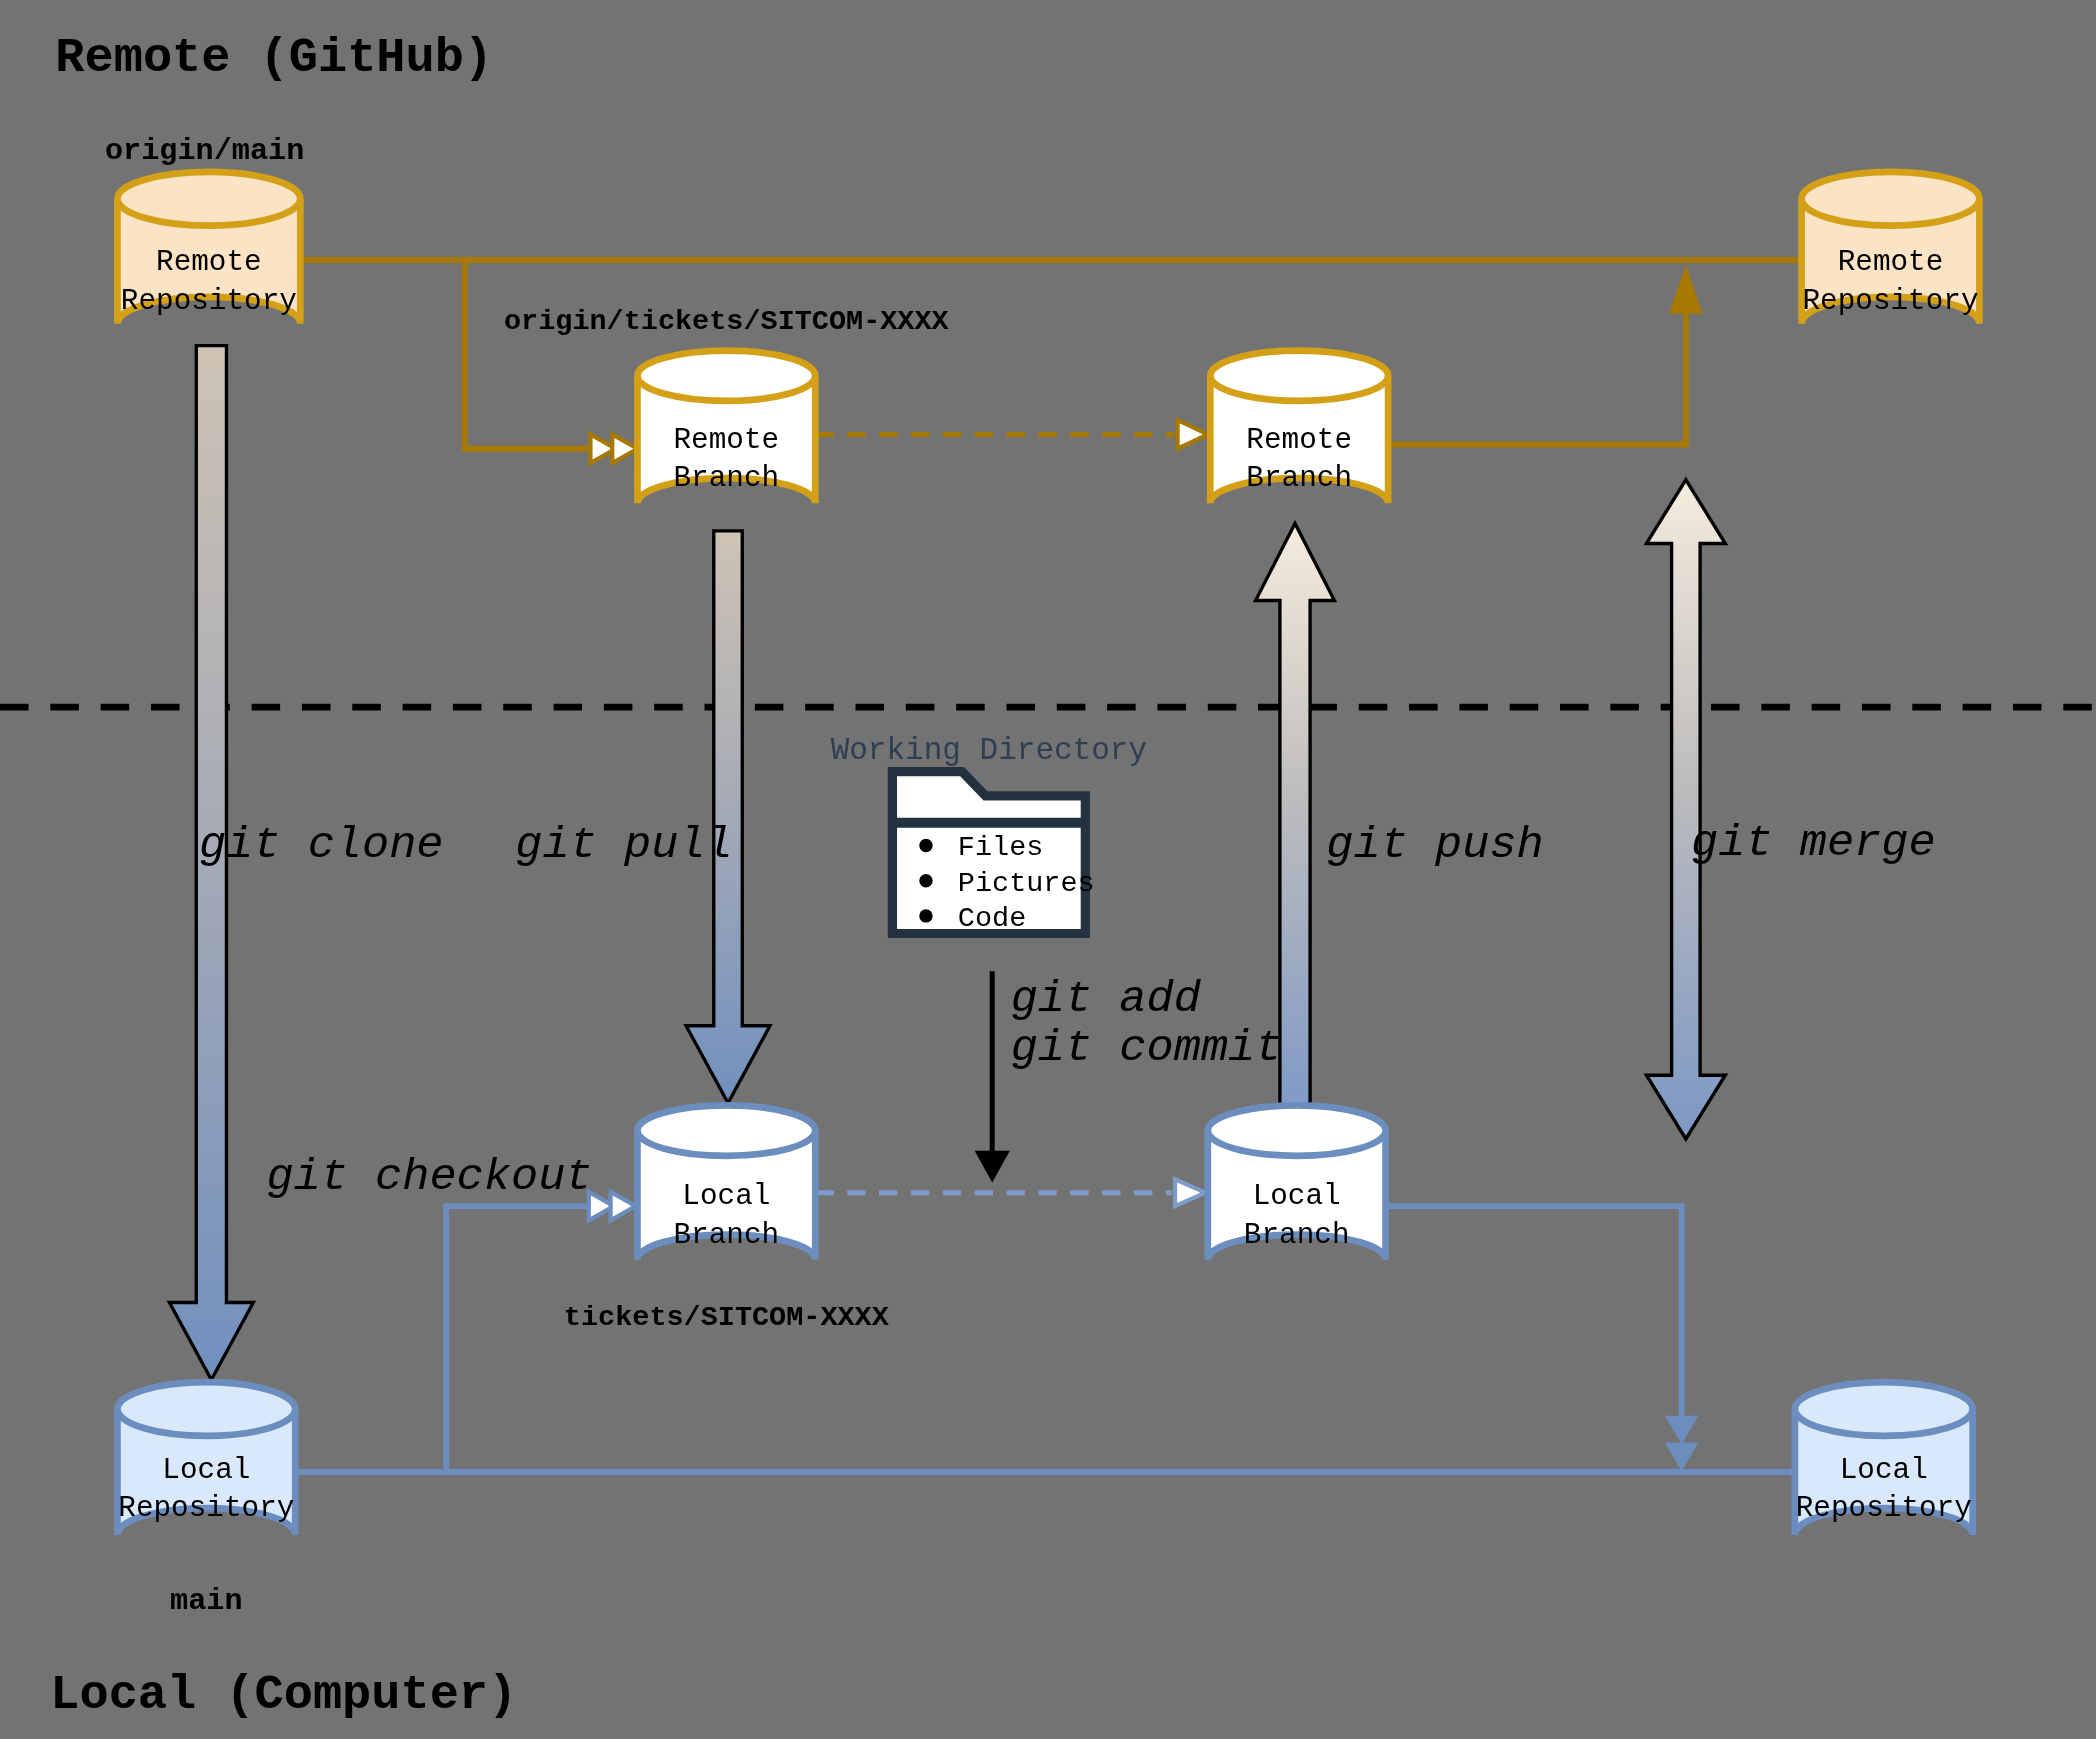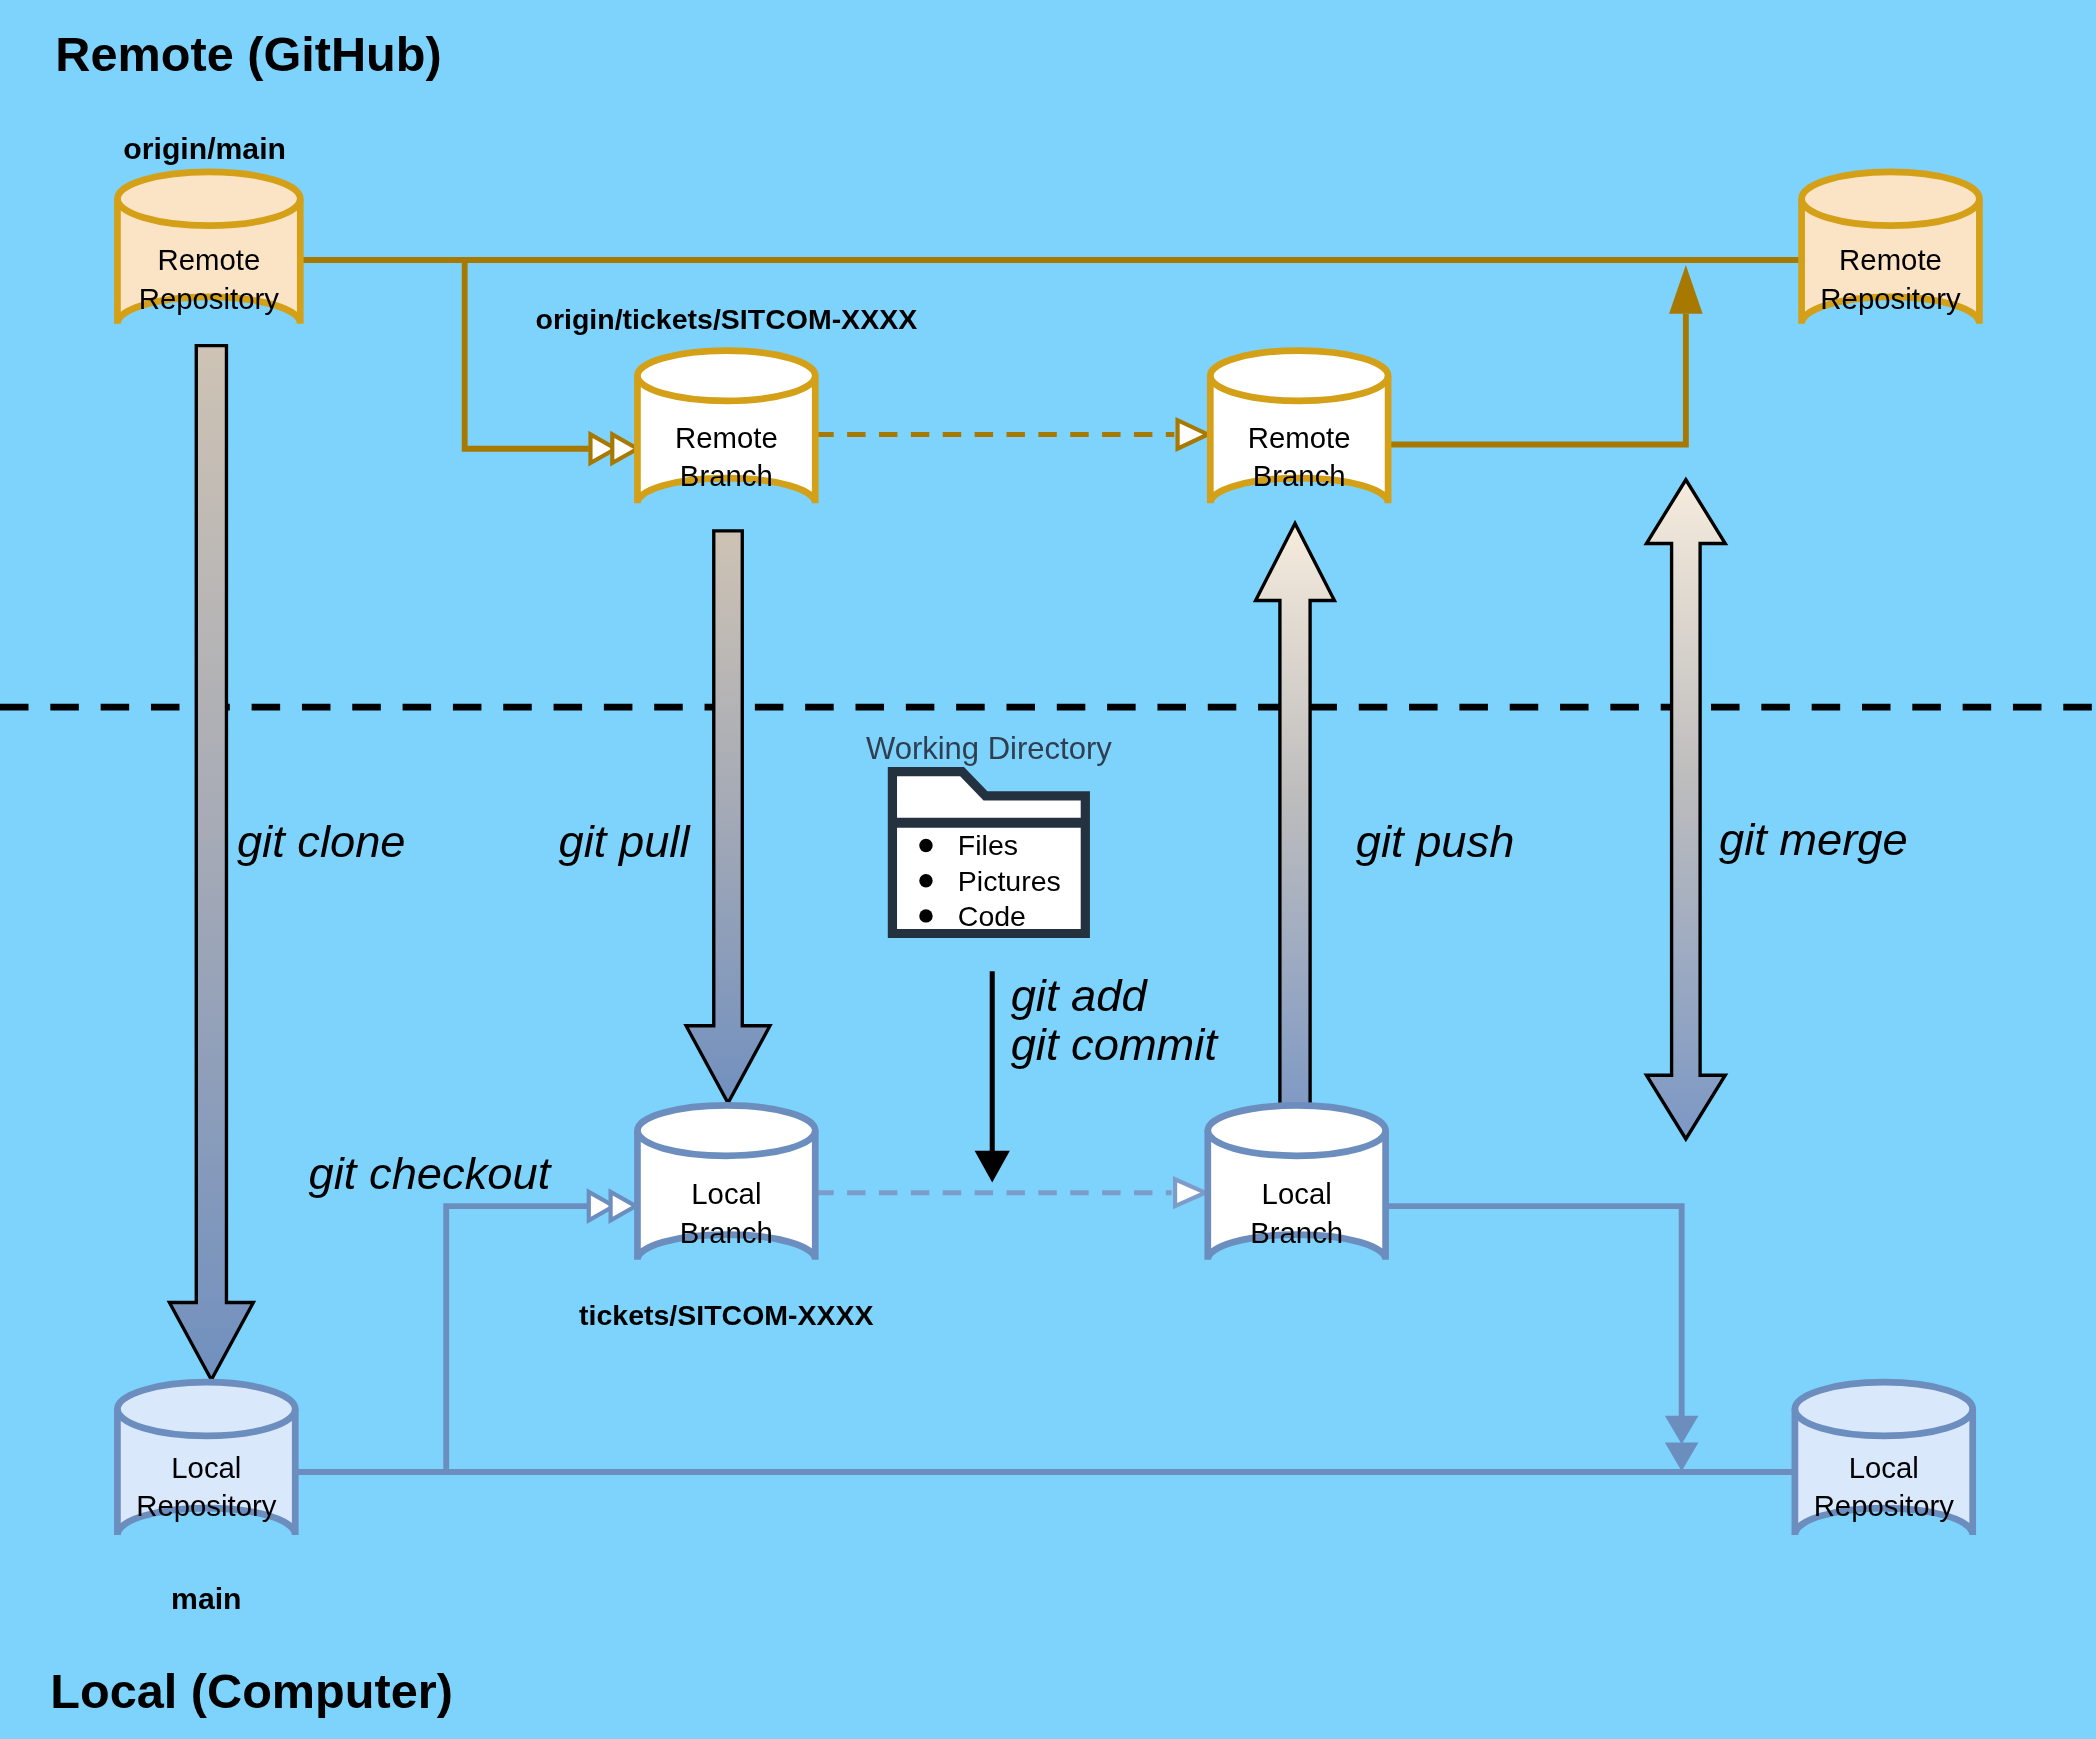--- a/index.html
+++ b/index.html
@@ -1,17 +1,17 @@
 <!DOCTYPE html>
 <html style="font-size:13.4px"><head>
 <meta charset="utf-8">
 <style>
   html,body { margin:0; padding:0; background:#ffffff; }
   body { font-family:"Liberation Sans", sans-serif; }
-  .stage { width:100%; background:#7dd3fc; }
+  .stage { width:100%; background:#737373;font-family:Liberation Mono, monospace; }
   svg { display:block; width:100%; height:auto; }
 
   
   .cyl-gold   { fill:#FBE3C6; stroke:#D4A017; stroke-width:8; }
   .cyl-gold-w { fill:#FFFFFF; stroke:#D4A017; stroke-width:8; }
   .cyl-blue   { fill:#DAE8FC; stroke:#6C8EBF; stroke-width:8; }
   .cyl-blue-w { fill:#FFFFFF; stroke:#6C8EBF; stroke-width:8; }
   .lid-gold   { fill:none; stroke:#D4A017; stroke-width:8; }
   .lid-blue   { fill:none; stroke:#6C8EBF; stroke-width:8; }
 

